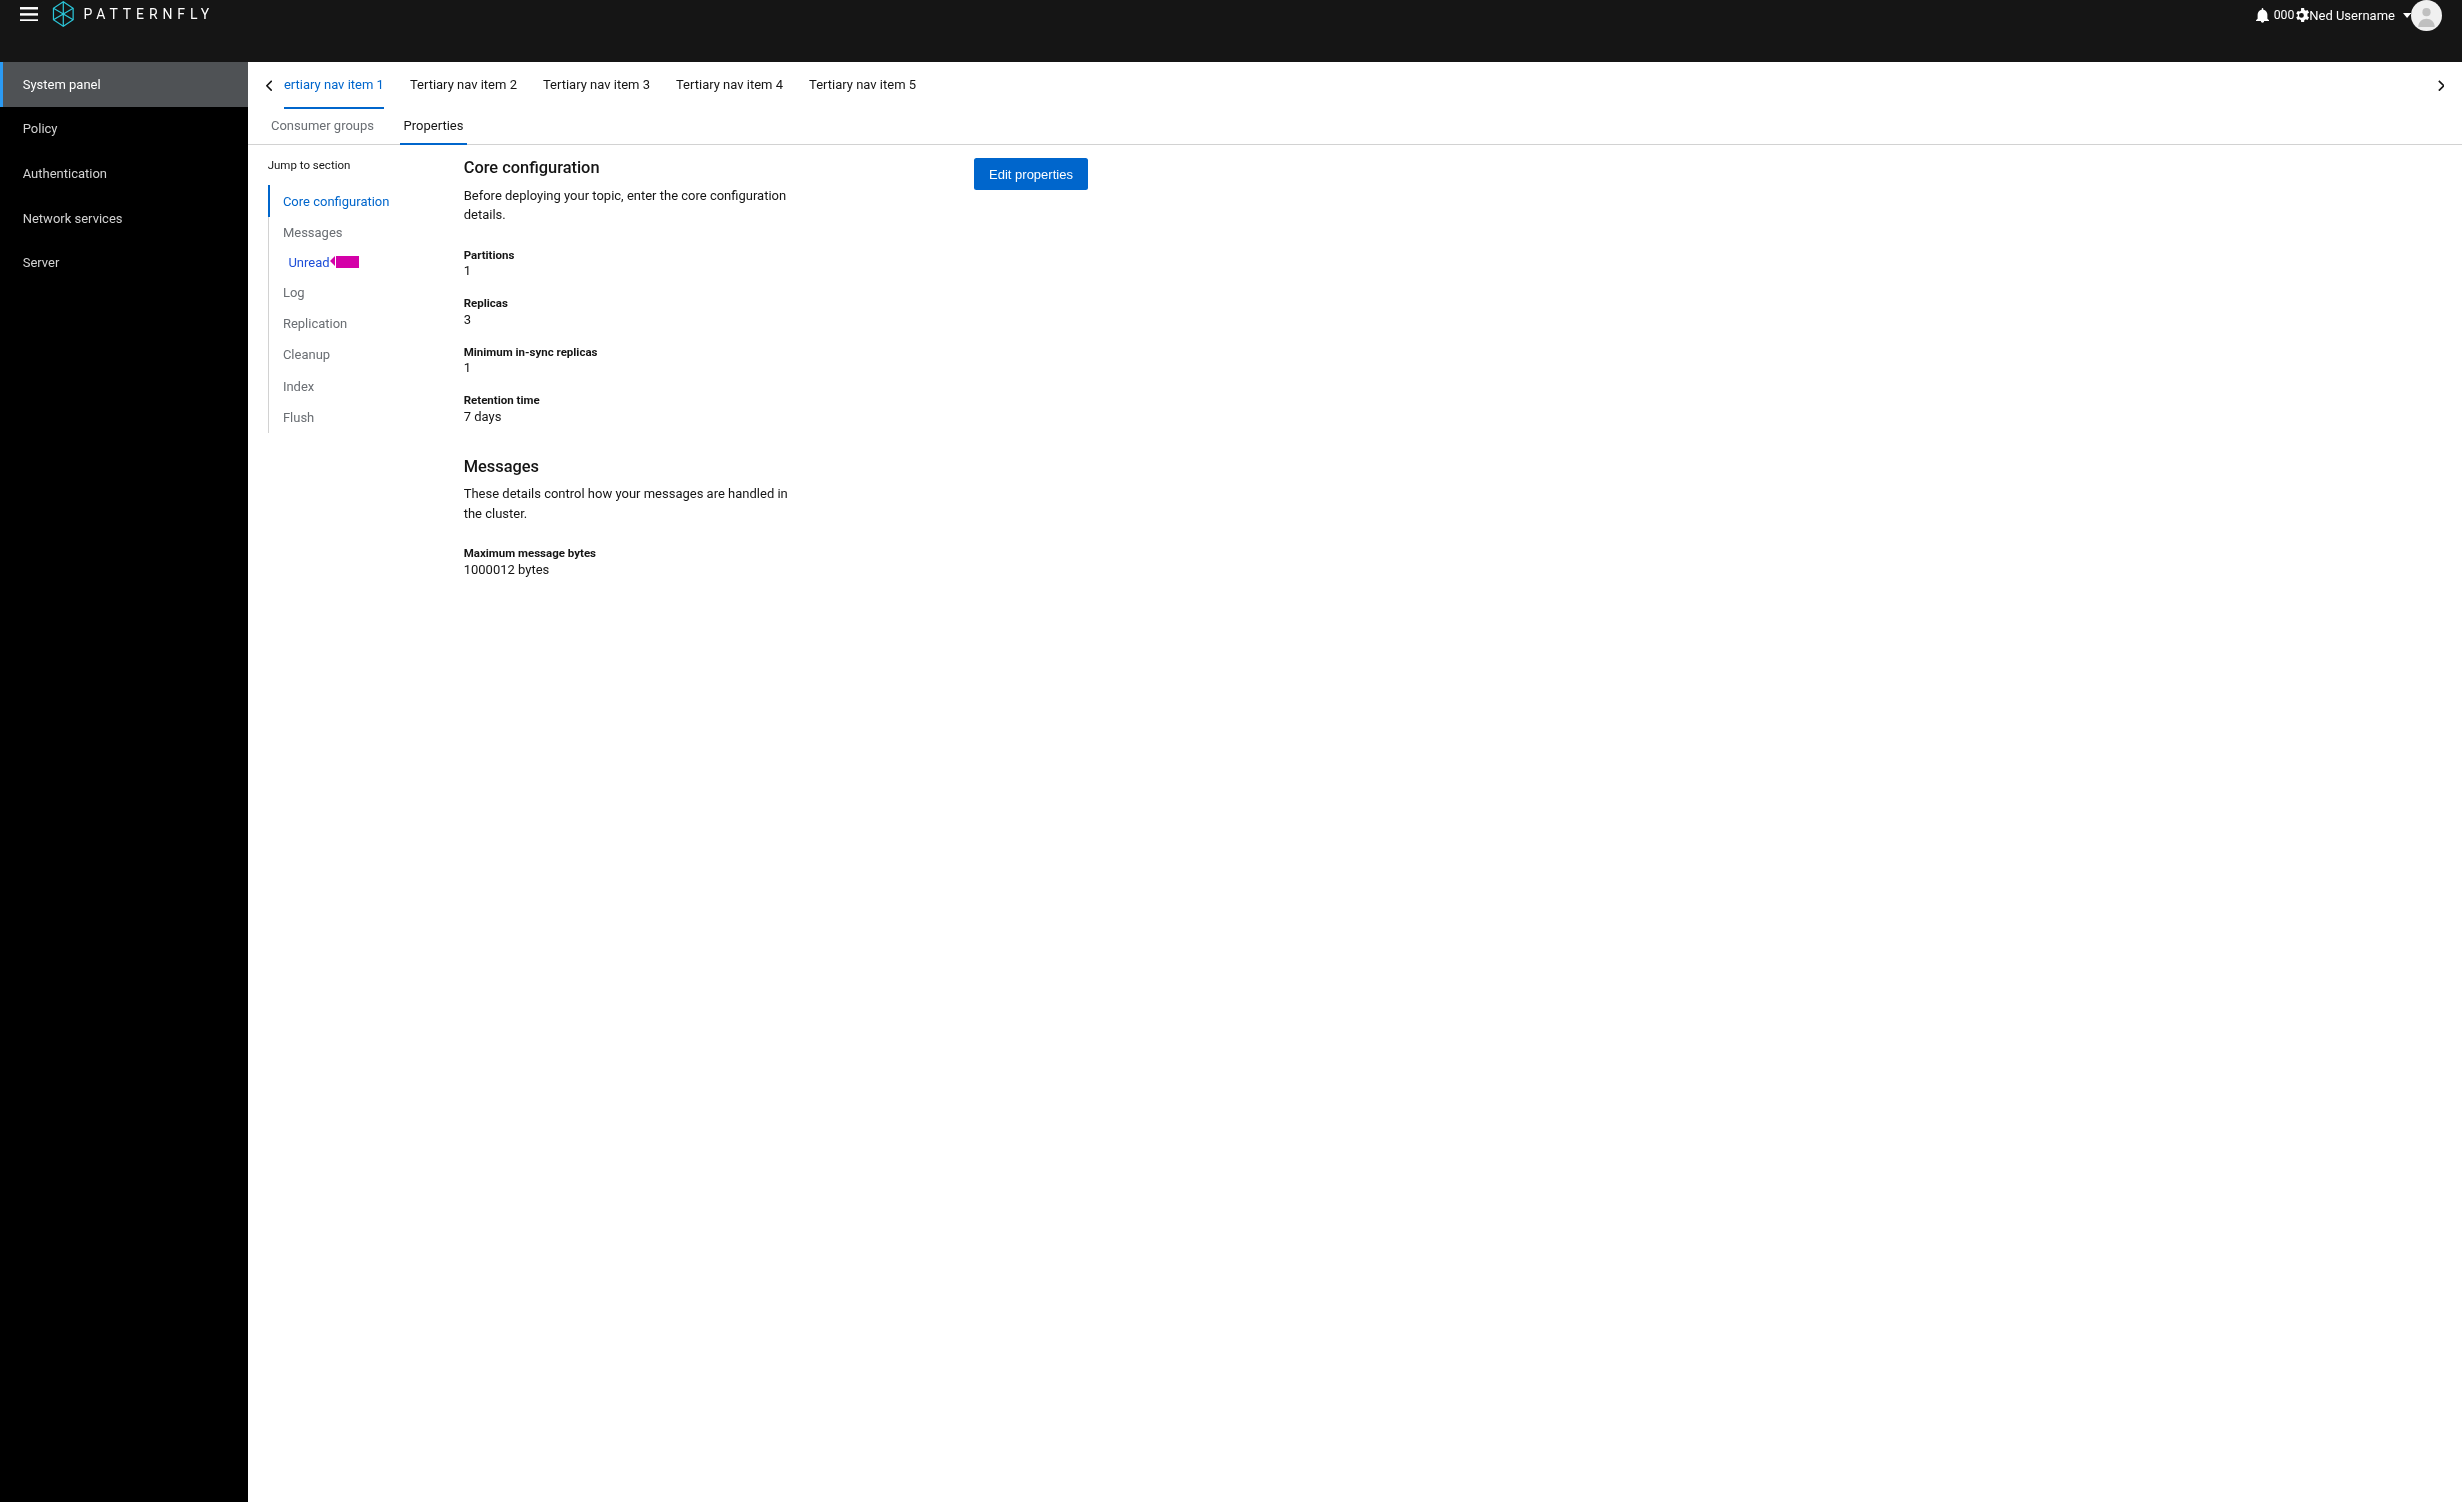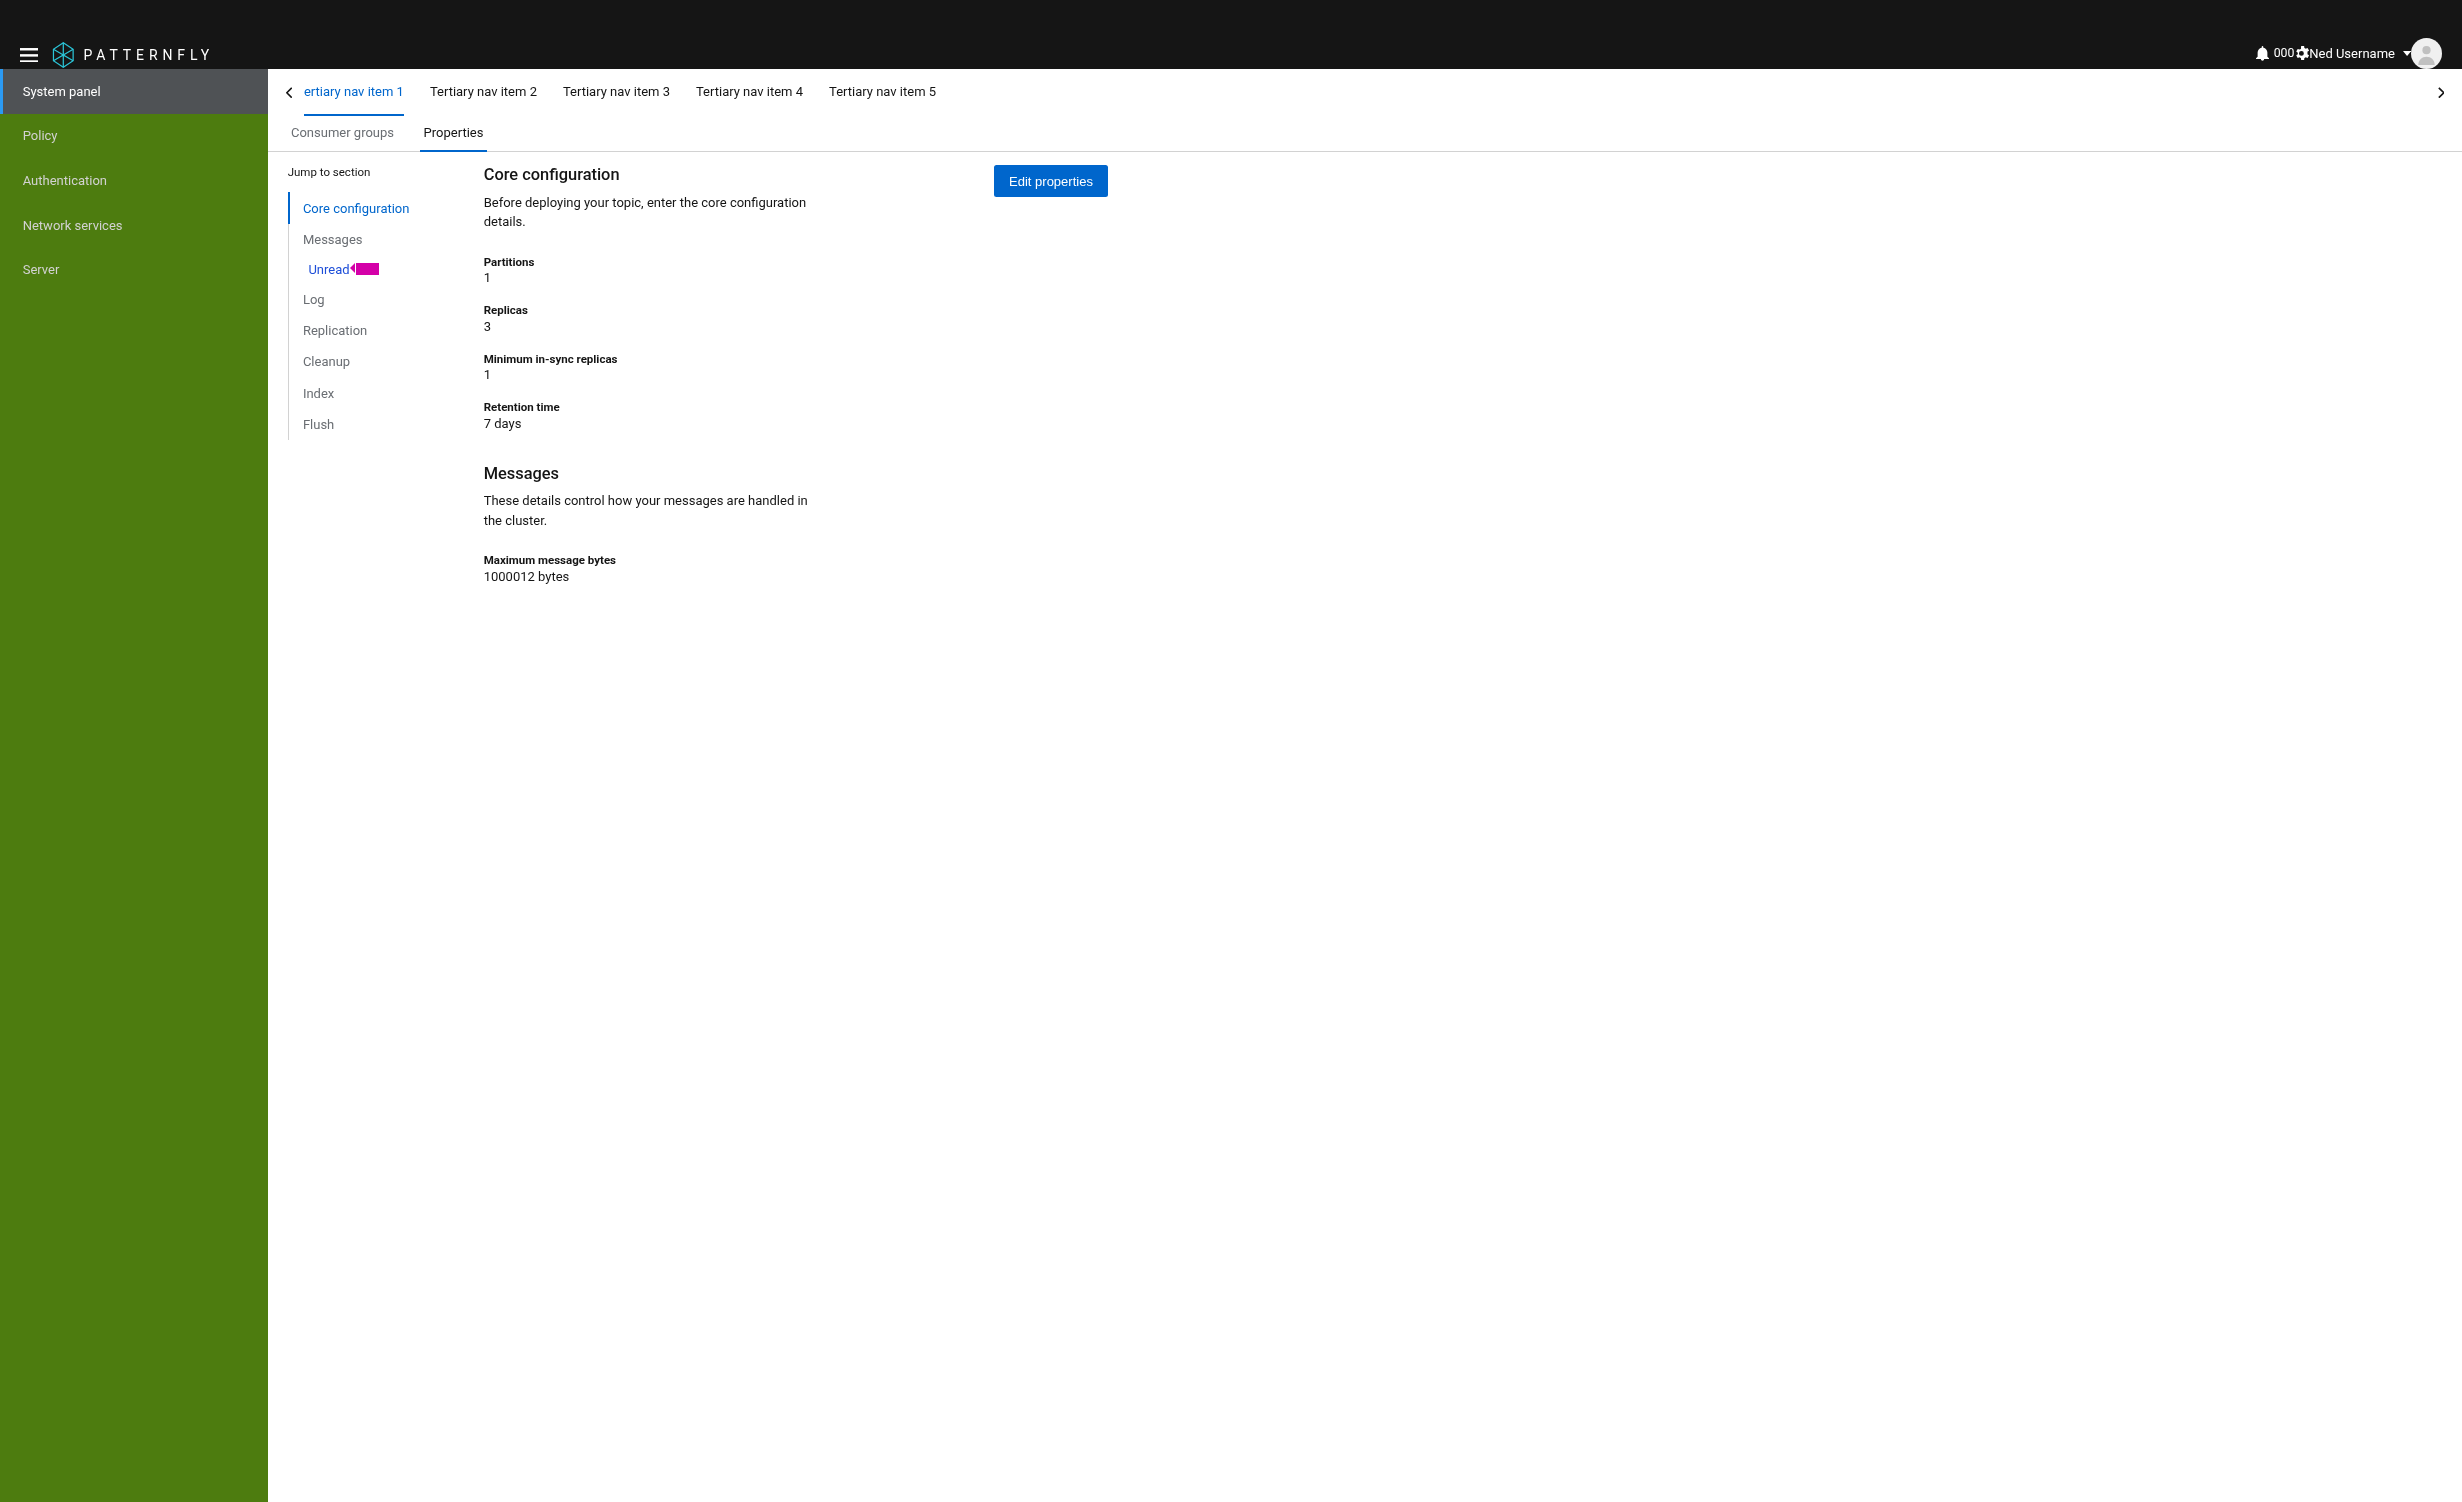--- a/index.html
+++ b/index.html
@@ -1,29 +1,29 @@
 <!DOCTYPE html>
 <html style="font-size:13px"><head>
 <meta charset="utf-8">
 <style>
 * { box-sizing: border-box; margin: 0; padding: 0; }
 body { font-family: -apple-system, BlinkMacSystemFont, "Segoe UI", Roboto, Helvetica, Arial, sans-serif; font-size: 13px; color: #151515; background: #fff; }
-.masthead { background: #151515; color: #fff; height: 69px; display: flex; align-items: flex-end; padding: 0 19.7px; }
+.masthead { background: #151515; color: #fff; height: 62px; display: flex; align-items: flex-start; padding: 0 19.7px; }
 .masthead-left { display: flex; align-items: center; gap: 13px; }
 .hamburger { cursor: pointer; }
 .brand { display: flex; align-items: center; gap: 8.2px; }
 .brand-text { letter-spacing: 4.9px; font-size: 14px; font-weight: 400; color: #fff; }
 .masthead-right { margin-left: auto; display: flex; align-items: center; }
 .bell-wrap { display: flex; align-items: center; gap: 4.9px; cursor: pointer; }
 .bell-wrap span { font-size: 12.3px; }
 .gear-icon { cursor: pointer; }
 .user-menu { display: flex; align-items: center; gap: 8.2px; cursor: pointer; font-size: 13px; }
 .avatar { width: 31px; height: 31px; border-radius: 50%; background: #f0f0f0; display: flex; align-items: center; justify-content: center; }
 .layout { display: flex; height: calc(100vh - 62px); }
-.sidebar { width: 268px; background: #4d7c0f; flex-shrink: 0; }
+.sidebar { width: 248px; background: #000000; flex-shrink: 0; }
 .sidebar-item { padding: 14.8px 19.7px; color: #fff; font-size: 13px; cursor: pointer; border-left: 3.3px solid transparent; }
 .sidebar-item.active { background: #4f5255; border-left-color: #2b9af3; }
 .sidebar-item:not(.active) { color: #d2d2d2; }
 .main { flex: 1; overflow-y: auto; background: #fff; }
 .tertiary-nav { display: flex; align-items: center; padding: 0 13px; border-bottom: none; position: relative; }
 .tertiary-scroll-btn { padding: 13px 4.9px; cursor: pointer; color: #151515; }
 .tertiary-items { display: flex; gap: 26px; flex: 1; overflow: hidden; padding: 0 6.6px; }
 .tertiary-item { padding: 14.8px 0; font-size: 13px; color: #151515; cursor: pointer; white-space: nowrap; border-bottom: 2.5px solid transparent; }
 .tertiary-item.active { color: #0066cc; border-bottom-color: #0066cc; }
 .page-header { padding: 13px 19.7px 16.4px; }

